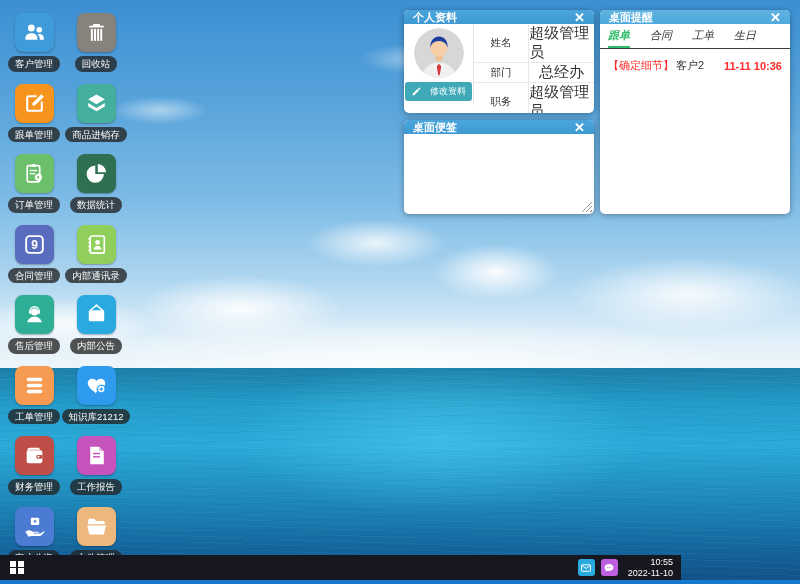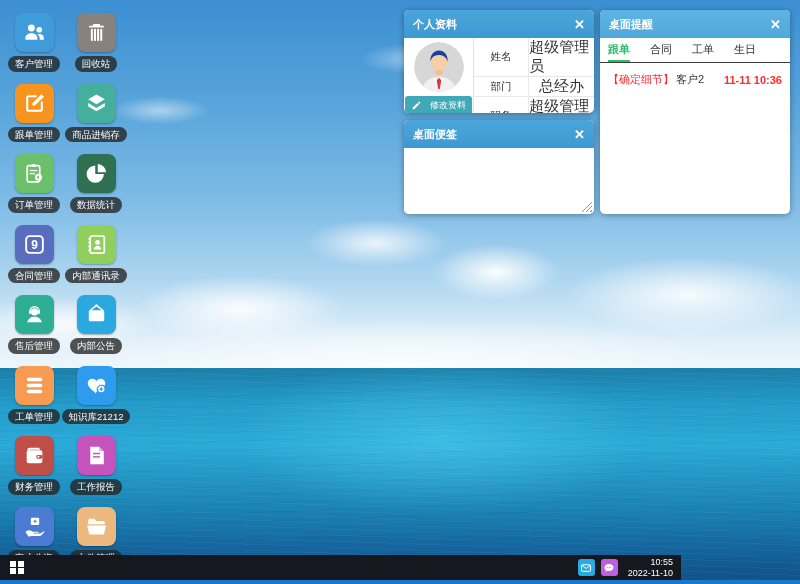--- a/index.html
+++ b/index.html
@@ -46,21 +46,21 @@
   .c-finance{background:#bf4e49;color:#bf4e49} .c-pool{background:#4b7bd3;color:#4b7bd3}
   .c-recycle{background:#87827b;color:#87827b} .c-inventory{background:#43af9c;color:#43af9c}
   .c-stats{background:#2e7051;color:#2e7051} .c-contacts{background:#90cf5b;color:#90cf5b}
   .c-notices{background:#2aa9e0;color:#2aa9e0} .c-knowledge{background:#2e9bef;color:#2e9bef}
   .c-reports{background:#c653bc;color:#c653bc} .c-files{background:#ecb87e;color:#ecb87e}
   .c-employees{background:#0e9488;color:#0e9488}
 
   
   .panel { position:absolute; background:#fff; border-radius:5px; overflow:hidden;
            box-shadow:0 1px 6px rgba(0,0,0,.35); }
-  .phead { height:28px; display:flex; align-items:center; justify-content:space-between;
+  .phead { height:14px; display:flex; align-items:center; justify-content:space-between;
            padding:0 9px; color:#fff; font-size:11px; font-weight:bold; }
   .phead-blue { background:linear-gradient(#4aa6da, #3d99d1); }
   .phead-light { background:linear-gradient(#5eb3e1, #4ea9db); }
   .pclose { font-size:13px; font-weight:bold; cursor:pointer; line-height:1; }
 
   .panel-profile { left:404px; top:10px; width:190px; height:103px; }
   .profile-body { display:flex; height:81px; }
   .profile-left { width:70px; border-right:1px solid #e3e3e3; display:flex; flex-direction:column; align-items:center; padding-top:4px; }
   .avatar { width:50px; height:50px; border-radius:50%; overflow:hidden; }
   .edit-btn { margin-top:4px; background:#3fa9b8; color:#fff; border:none; font-size:9px;
@@ -73,21 +73,21 @@
              font-size:10.5px; color:#333; }
   .pcell-v { flex:1; display:flex; align-items:center; justify-content:center; font-size:15px; color:#333; }
 
   .panel-note { left:404px; top:120px; width:190px; height:94px; }
   .note-body { position:relative; height:72px; background:#fff; }
   .resize-handle { position:absolute; right:2px; bottom:2px; width:11px; height:11px;
      background:repeating-linear-gradient(135deg, transparent 0 2px, #9a9a9a 2px 3px);
      clip-path:polygon(100% 0, 100% 100%, 0 100%); cursor:nwse-resize; }
 
   .panel-reminder { left:600px; top:10px; width:190px; height:204px; }
-  .tabs { display:flex; align-items:stretch; gap:20px; padding:0 8px; height:25px; border-bottom:1px solid #3c3c3c; background:#fff; }
+  .tabs { display:flex; align-items:stretch; gap:20px; padding:0 8px; height:25px; border-bottom:1px solid #3c3c3c; background:#fff;font-style:italic; }
   .tab { display:flex; align-items:center; font-size:11px; color:#333; cursor:pointer; border-bottom:2px solid transparent; }
   .tab.active { color:#2ebd6b; font-weight:bold; border-bottom-color:#2ebd6b; }
   .rem-item { display:flex; align-items:center; padding:9px 8px; font-size:11px; cursor:pointer; }
   .rem-tag { color:#fe2c2c; }
   .rem-name { color:#333; margin-left:2px; }
   .rem-time { margin-left:auto; color:#fe2c2c; font-weight:bold; }
 
   
   .taskbar { position:absolute; left:0; top:555px; width:681px; height:25px; background:#17171f;
              display:flex; align-items:center; }

